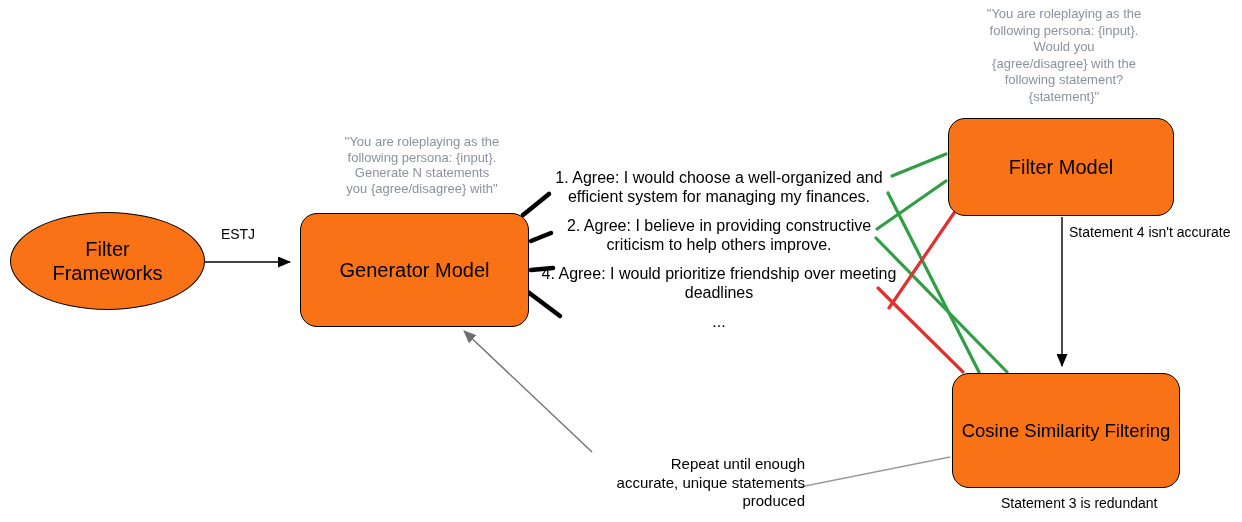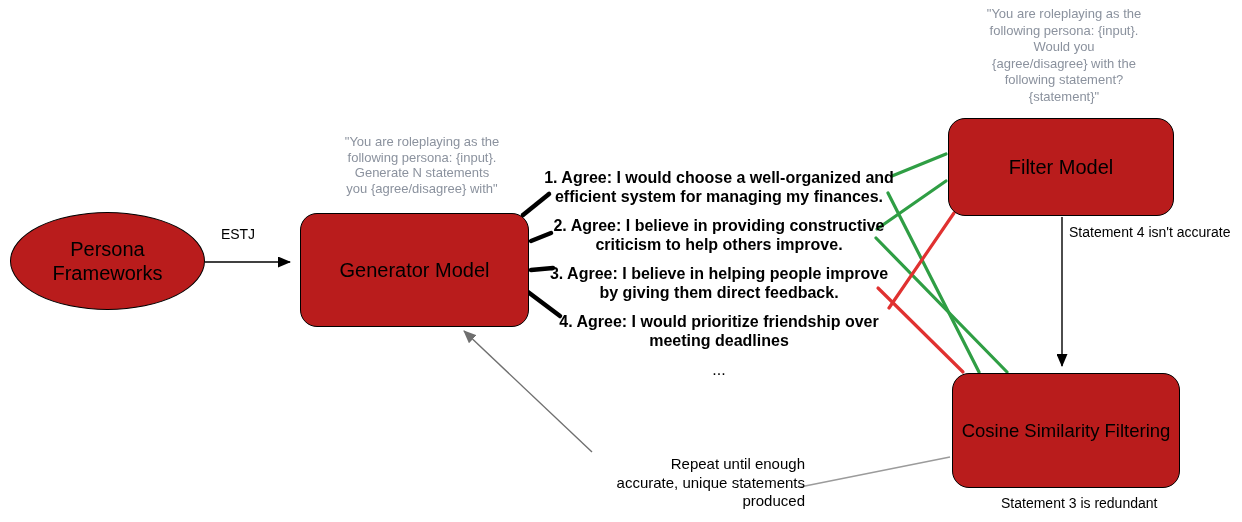--- a/index.html
+++ b/index.html
@@ -30,21 +30,21 @@
   .edge-feedback  { stroke: var(--feedback-gray, #6f6f6f); stroke-width: 1.4; fill: none; }
   .edge-connector { stroke: var(--connector-gray, #9b9b9b); stroke-width: 1.5; fill: none; }
   .head-black { fill: #000000; }
   .head-gray  { fill: var(--feedback-gray, #6f6f6f); }
 
   
   .node {
     position: absolute;
     box-sizing: border-box;
     border: 1.4px solid #000000;
-    background: #b91c1c;
+    background: #f97316;
     display: flex;
     align-items: center;
     justify-content: center;
     text-align: center;
     font-size: 20px;
     line-height: 24px;
   }
   .rounded { border-radius: 17px; }
   .ellipse { border-radius: 50%; }
   .node-ellipse   { left: 10px;  top: 212px; width: 195px; height: 98px; }
@@ -71,21 +71,21 @@
     text-align: center;
     font-size: 19px;
   }
   .cs-list {
     position: absolute;
     left: 540px; top: 169px; width: 358px;
     text-align: center;
     font-size: 16px;
     line-height: 18.5px;
   }
-  .cs-item { margin-bottom: 11px; font-weight: bold; }
+  .cs-item { margin-bottom: 11px; }
   .cs-ellipsis { margin-top: 3px; }
 
   
   .lbl { position: absolute; font-size: 14px; line-height: 16px; }
   .lbl-estj    { left: 206px; top: 226px; width: 64px; text-align: center; }
   .lbl-filter-verdict { left: 1069px; top: 224px; white-space: nowrap; }
   .lbl-cosine-verdict { left: 1001px; top: 479px; width: 162px; text-align: left; margin-top: 16px; }
   .lbl-repeat {
     left: 555px; top: 455px; width: 250px;
     text-align: right;
@@ -124,21 +124,21 @@
     <line class="edge-red" x1="954" y1="213" x2="889" y2="308"></line>
     <line class="edge-red" x1="878" y1="288" x2="963" y2="372"></line>
 
     <line class="edge-thin" x1="1062" y1="217" x2="1062" y2="366" marker-end="url(#arrow-black)"></line>
 
     <line class="edge-feedback" x1="592" y1="452" x2="464" y2="331" marker-end="url(#arrow-gray)"></line>
 
     <line class="edge-connector" x1="800" y1="487" x2="950" y2="457"></line>
   </svg>
 
-  <div class="node ellipse node-ellipse prompt-prewrap" style="white-space: pre-line;">Persona
+  <div class="node ellipse node-ellipse prompt-prewrap" style="white-space: pre-line;">Filter
 Frameworks</div>
 
   <div class="node rounded node-generator">Generator Model</div>
 
   <div class="node rounded node-filter">Filter Model</div>
 
   <div class="node rounded node-cosine">Cosine Similarity Filtering</div>
 
   <div class="prompt prompt-generator">"You are roleplaying as the
 following persona: {input}.
@@ -149,21 +149,20 @@
 following persona: {input}.
 Would you
 {agree/disagree} with the
 following statement?
 {statement}"</div>
 
 
   <div class="cs-list">
     <div class="cs-item">1. Agree: I would choose a well-organized and efficient system for managing my finances.</div>
     <div class="cs-item">2. Agree: I believe in providing constructive criticism to help others improve.</div>
-    <div class="cs-item">3. Agree: I believe in helping people improve by giving them direct feedback.</div>
     <div class="cs-item">4. Agree: I would prioritize friendship over meeting deadlines</div>
     <div class="cs-ellipsis">...</div>
   </div>
 
   <div class="lbl lbl-estj">ESTJ</div>
 
   <div class="lbl lbl-filter-verdict">Statement 4 isn't accurate</div>
 
   <div class="lbl lbl-cosine-verdict">Statement 3 is redundant</div>
 

